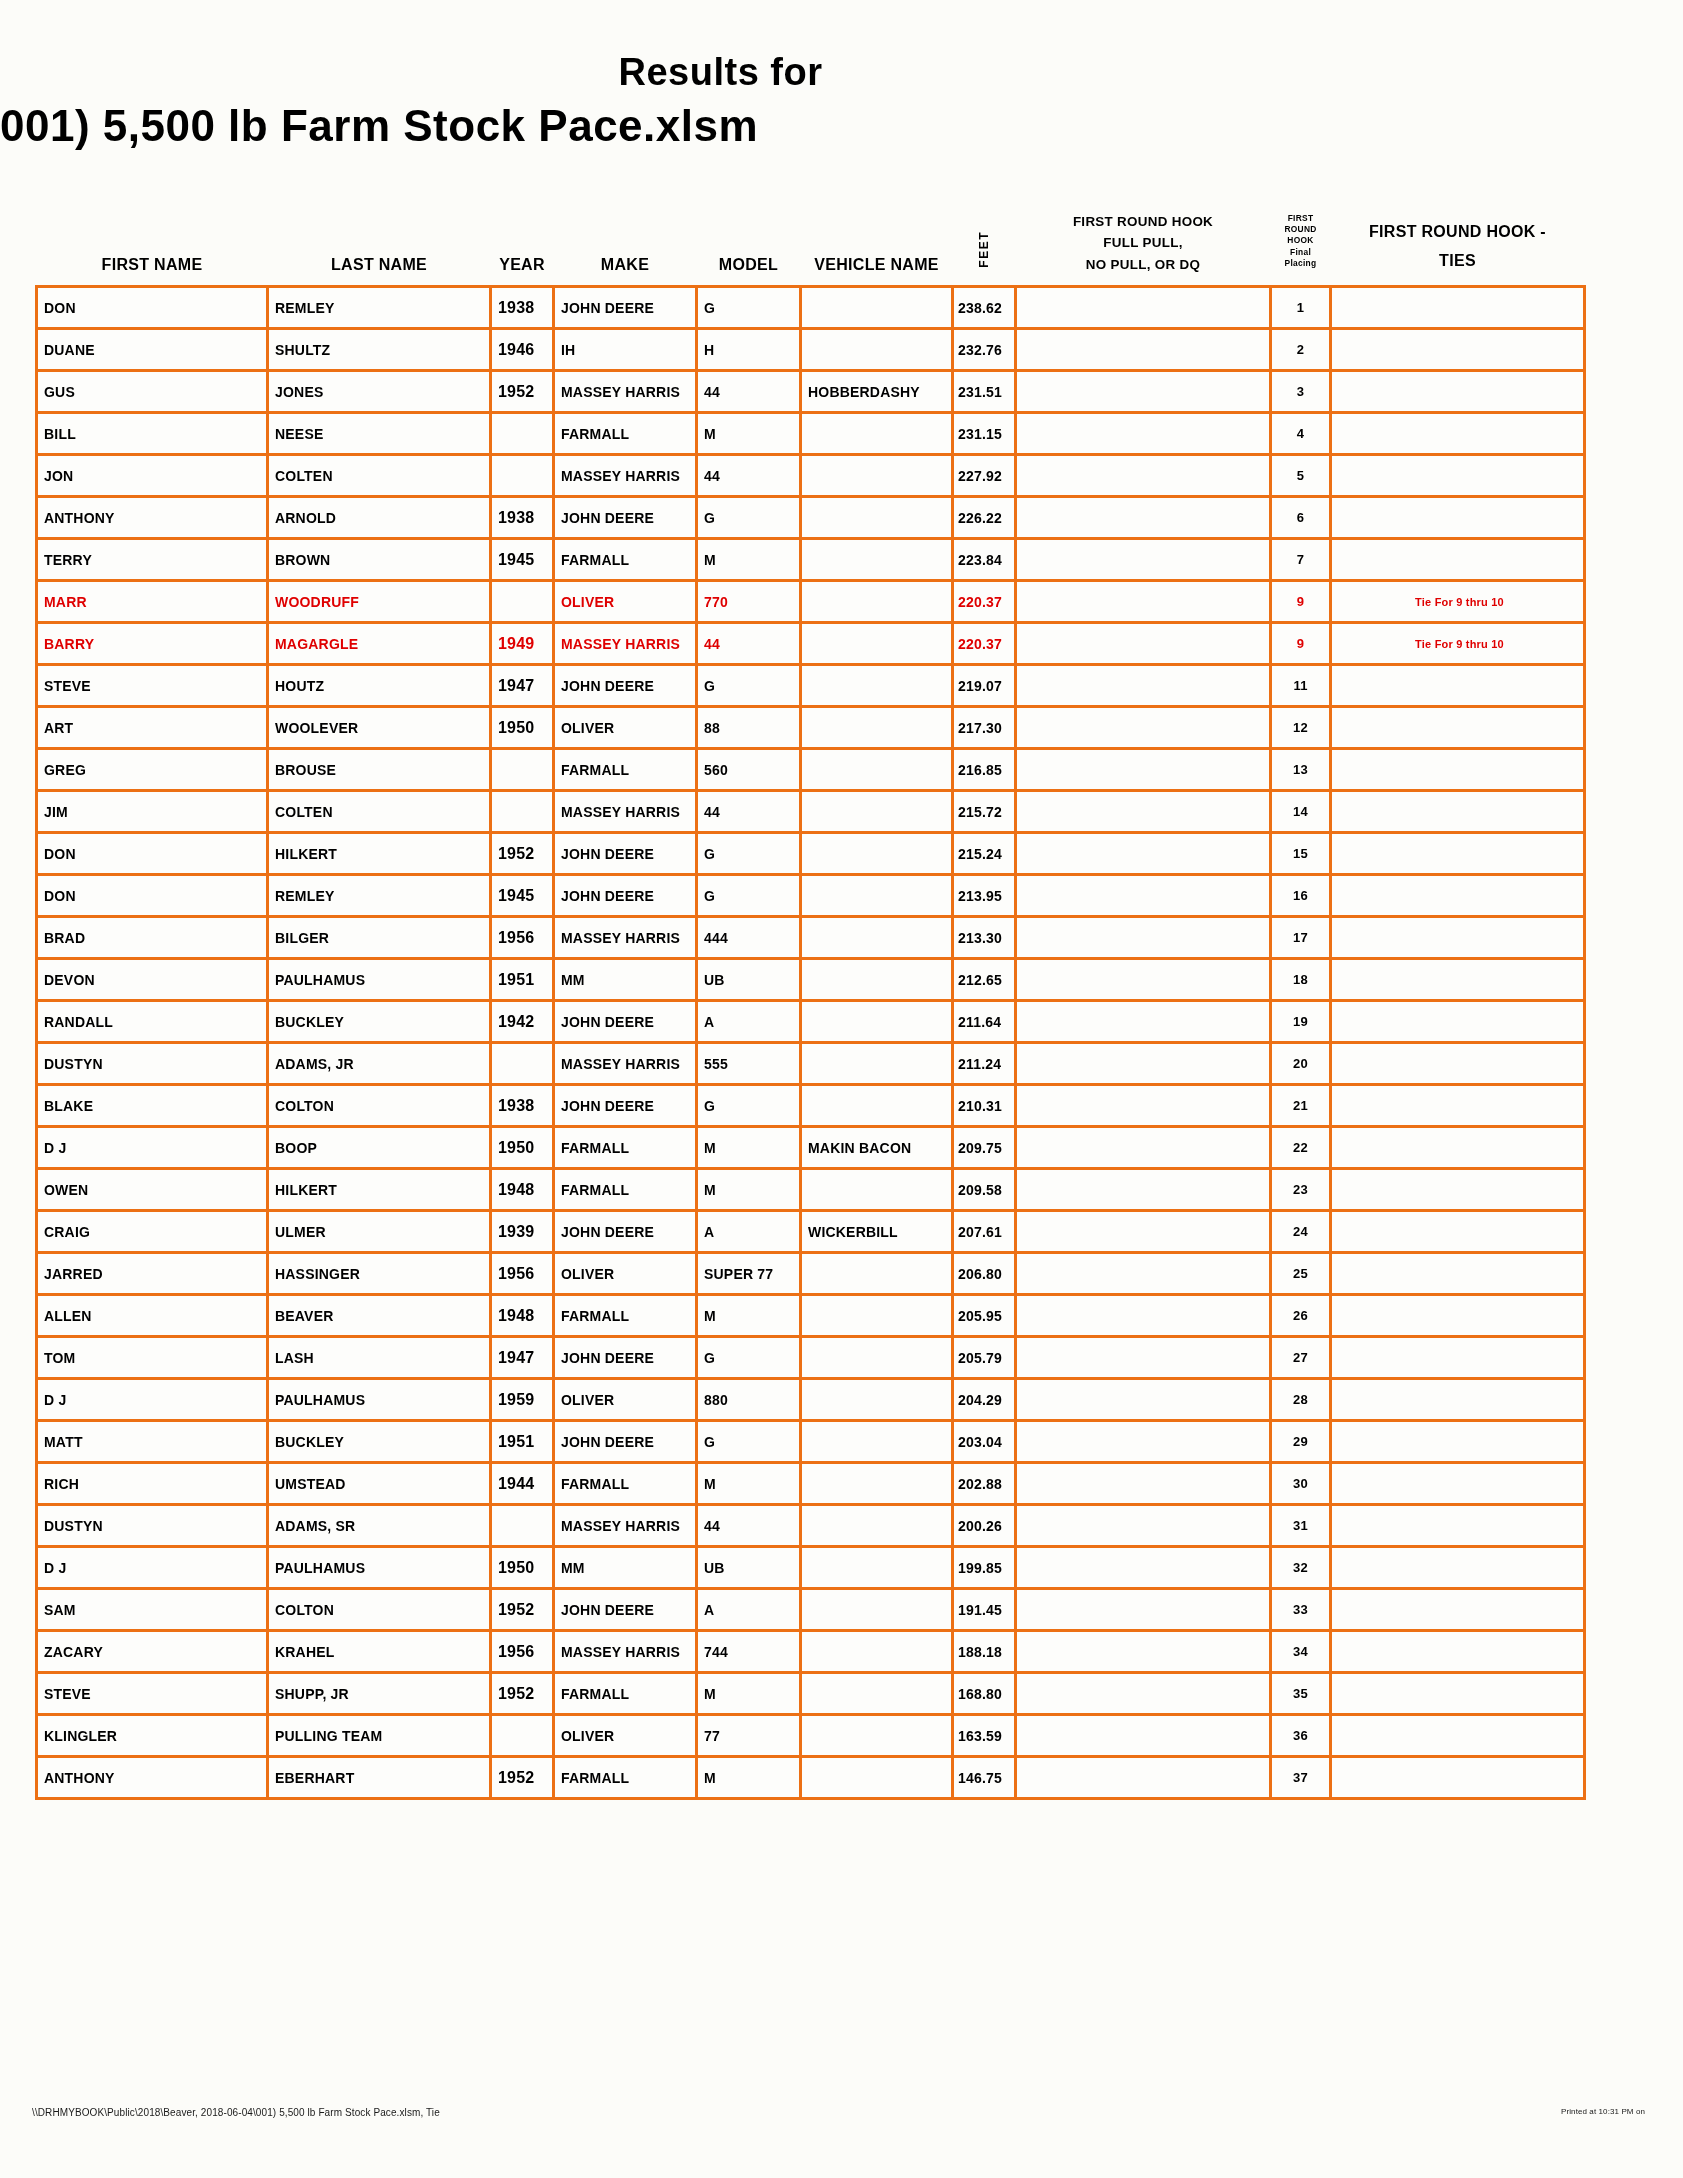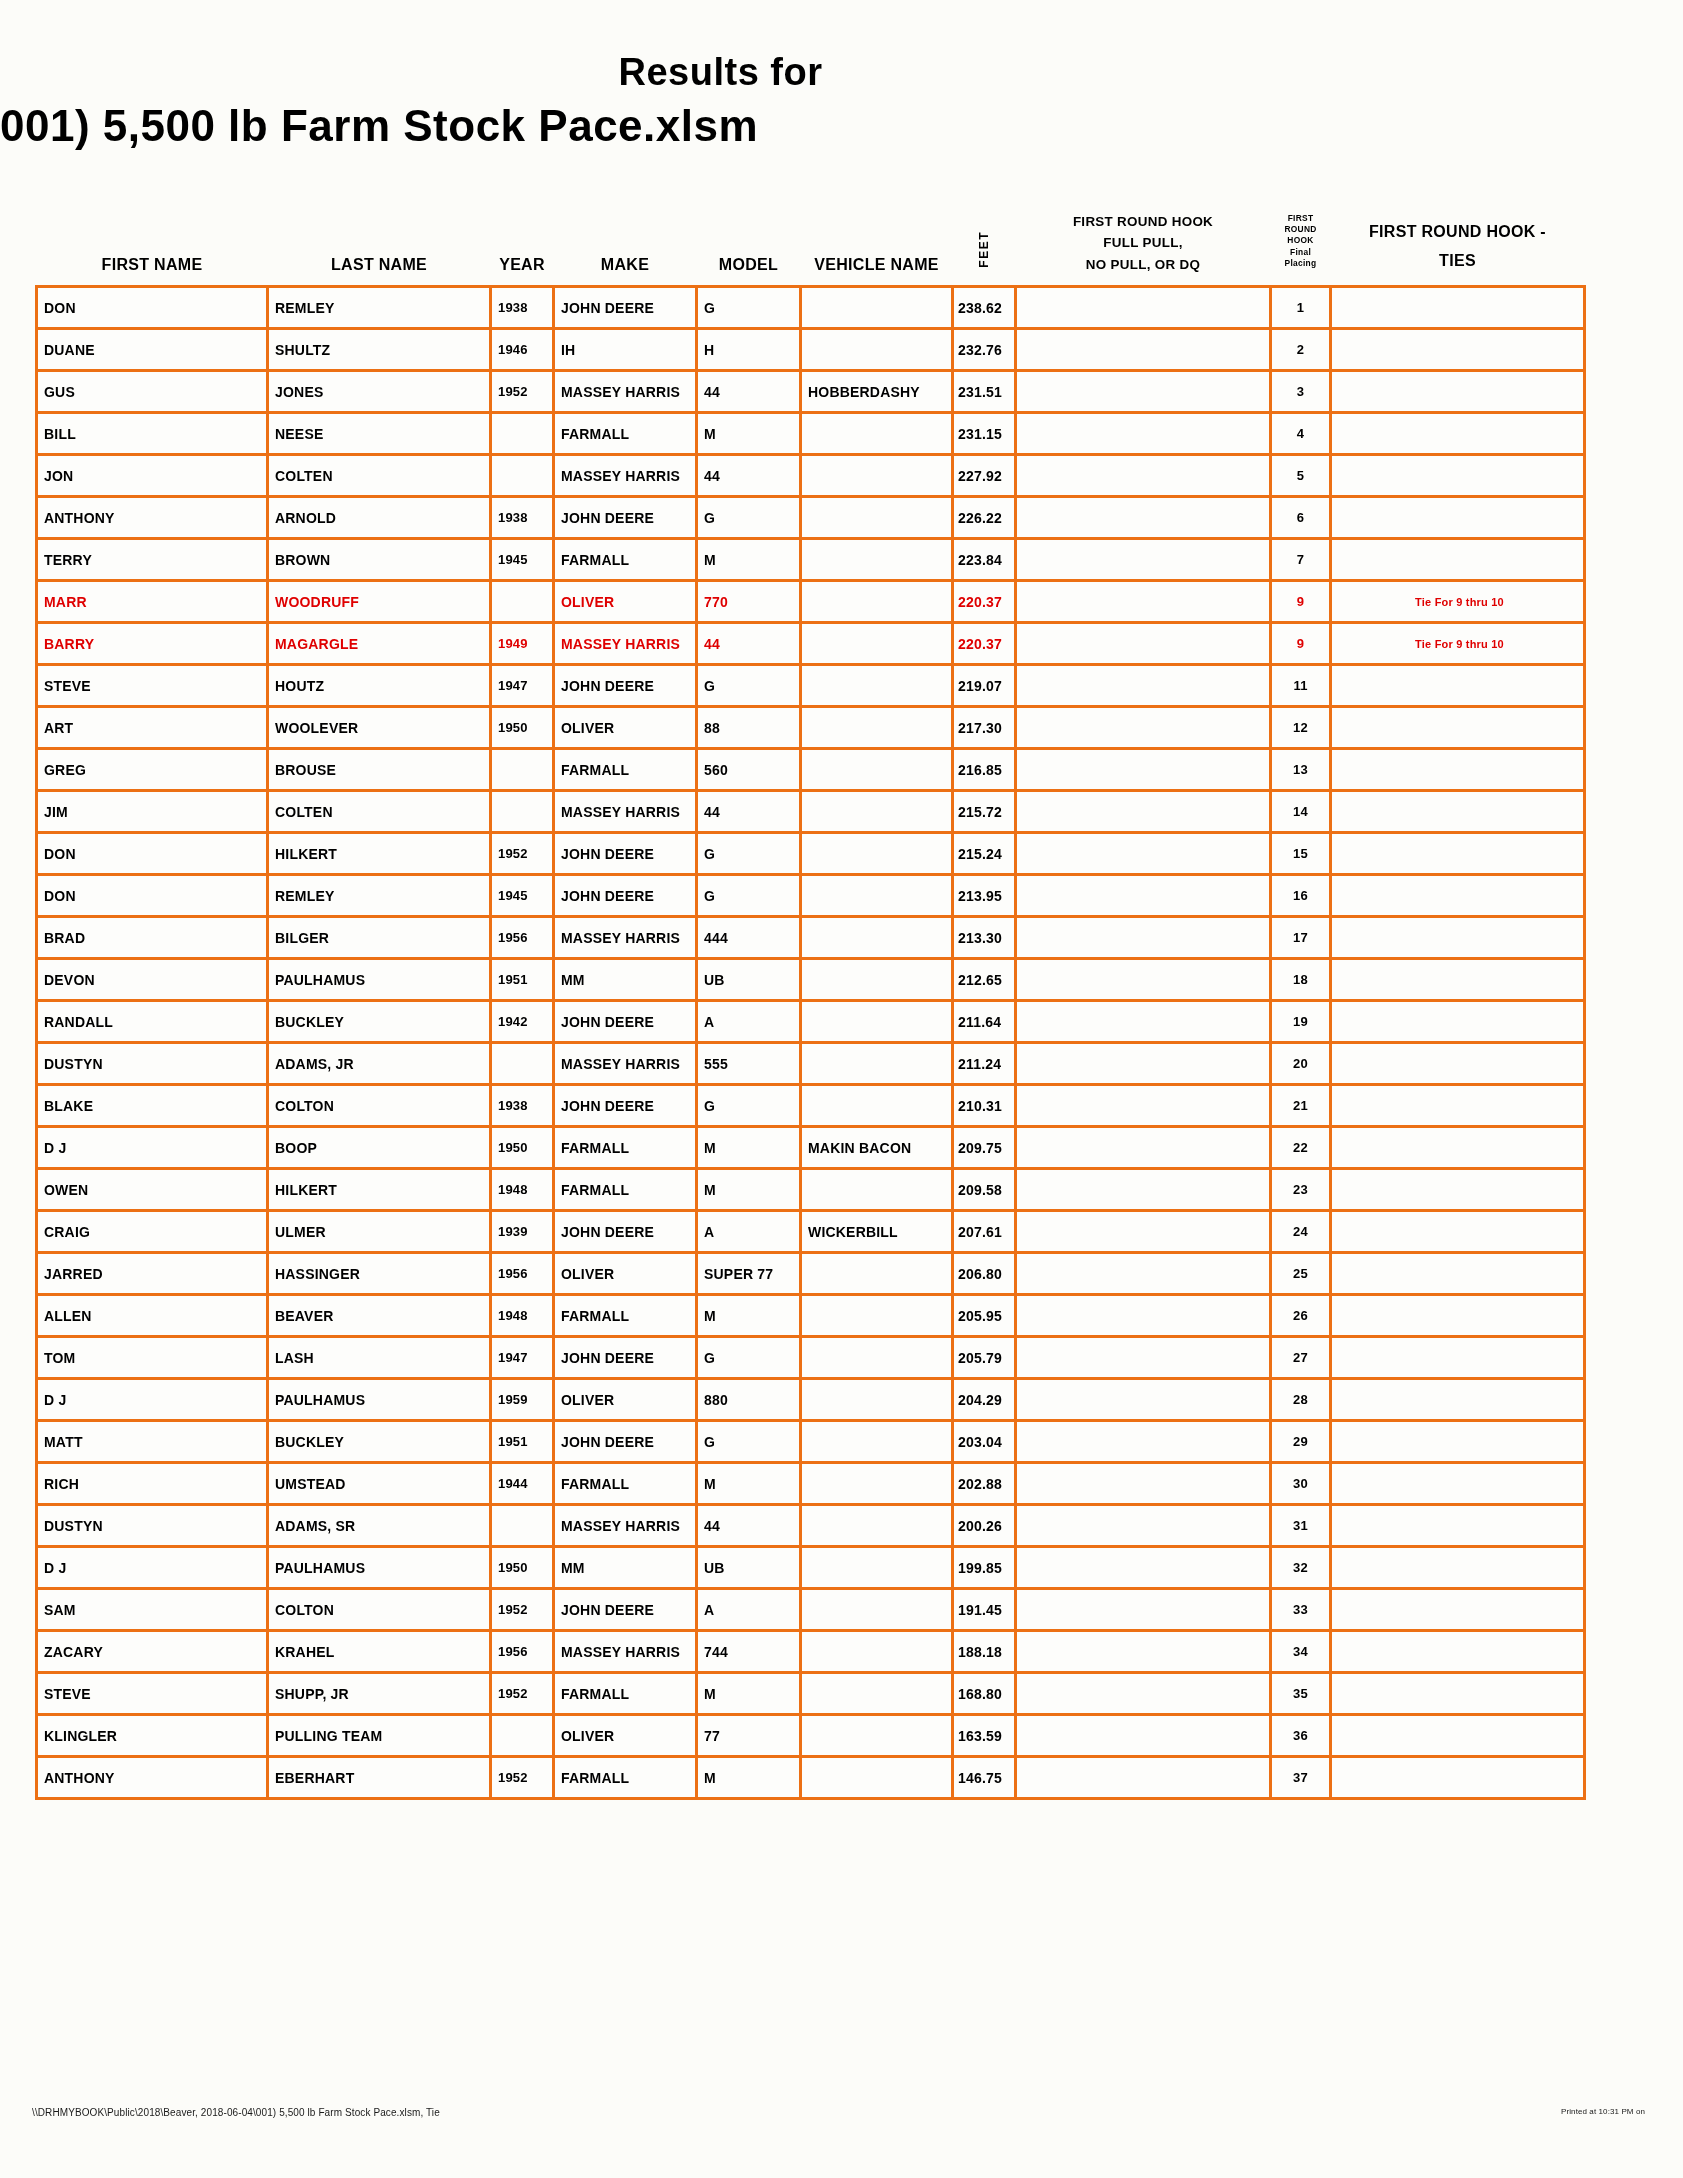--- a/index.html
+++ b/index.html
@@ -38,21 +38,21 @@
     margin-bottom:2px;
   }
   tbody td{
     border:3px solid #ec7014;
     height:39px;
     font-size:14px;font-weight:bold;letter-spacing:0.2px;
     padding:0 2px 0 6px;vertical-align:middle;
     overflow:hidden;white-space:nowrap;
     background:#fdfdfb;
   }
-  tbody td.c-year{font-size:13px;}
+  tbody td.c-year{font-size:16px;}
   tbody td.c-feet{font-size:14px;padding-left:4px;}
   tbody td.c-placing{text-align:center;padding:0;font-size:13px;}
   tbody td.c-ties{font-size:11px;text-align:center;}
   tbody tr.tie td{color:#df0000;}
   .footer-left{
     position:absolute;left:32px;top:2107px;
     font-size:10px;color:#1a1a1a;letter-spacing:0.1px;
   }
   .footer-right{
     position:absolute;left:1561px;top:2107px;width:119px;

